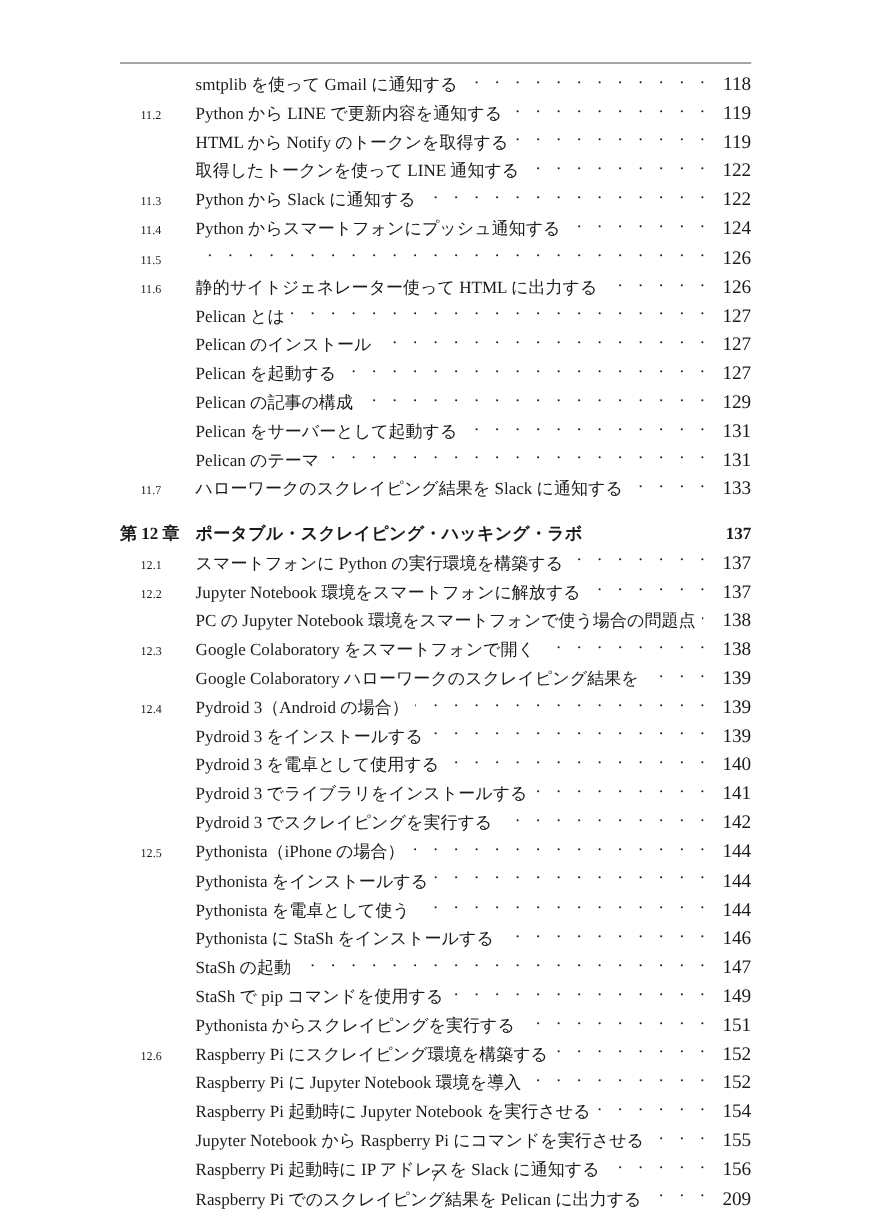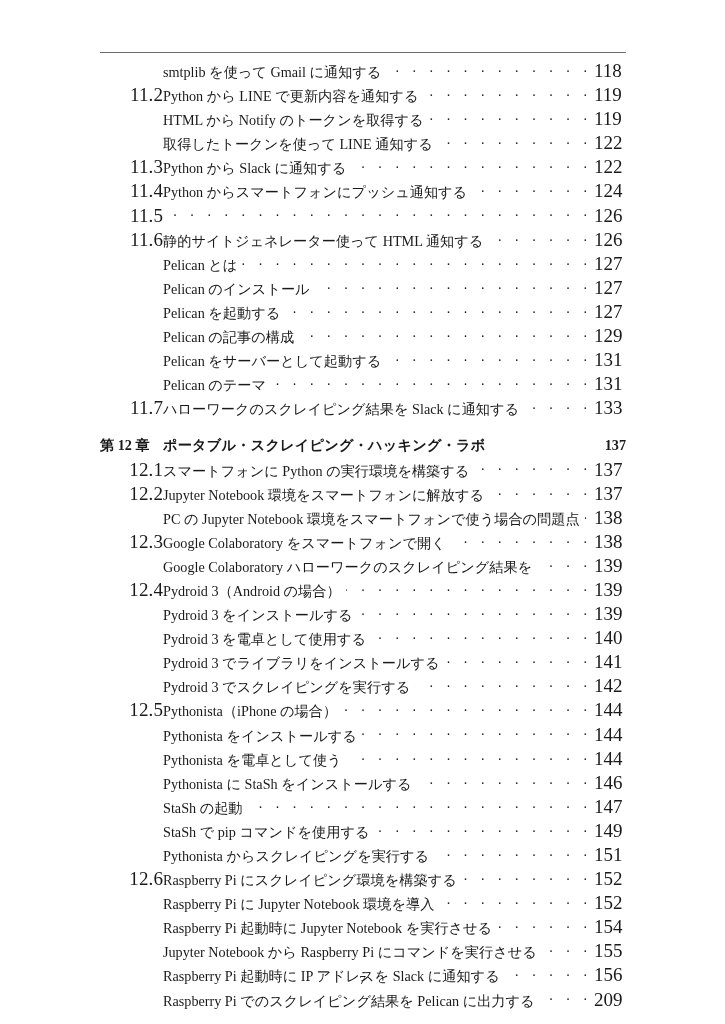--- a/index.html
+++ b/index.html
@@ -48,24 +48,24 @@
     width: 526px;
     height: 24.1px;
     font-size: 14.2px;
     line-height: 24.1px;
     white-space: nowrap;
   }
 
   .num {
     width: 63px;
     flex: 0 0 63px;
-    text-align: right;
+    text-align: left;
     padding-left: 17px;
     box-sizing: border-box;
-    font-size: 19px;
+    font-size: 10px;
     letter-spacing: 0.1px;
   }
 
   .title {
     flex: 0 0 auto;
     padding-right: 5px;
   }
 
   .leader {
     flex: 1 1 auto;
@@ -81,21 +81,22 @@
     bottom: -2px;
     font-size: 14.2px;
     letter-spacing: 5.0px;
     color: #1a1a1a;
     white-space: nowrap;
   }
 
   .pageno {
     flex: 0 0 32px;
     width: 32px;
-    font-size: 19px;
+    text-align: right;
+    font-size: 16px;
   }
 
   
   .chap-line {
     display: flex;
     align-items: baseline;
     width: 526px;
     height: 24.1px;
     line-height: 24.1px;
     font-size: 14.2px;
@@ -180,21 +181,21 @@
         <span class="leader"></span>
         <span class="pageno">124</span>
       </div>
       <div class="toc-line">
         <span class="num">11.5</span>
         <span class="leader"></span>
         <span class="pageno">126</span>
       </div>
       <div class="toc-line">
         <span class="num">11.6</span>
-        <span class="title jp">静的サイトジェネレーター使って HTML 通知する</span>
+        <span class="title jp">静的サイトジェネレーター使って HTML に出力する</span>
         <span class="leader"></span>
         <span class="pageno">126</span>
       </div>
       <div class="toc-line">
         <span class="num"></span>
         <span class="title jp">Pelican とは</span>
         <span class="leader"></span>
         <span class="pageno">127</span>
       </div>
       <div class="toc-line">

